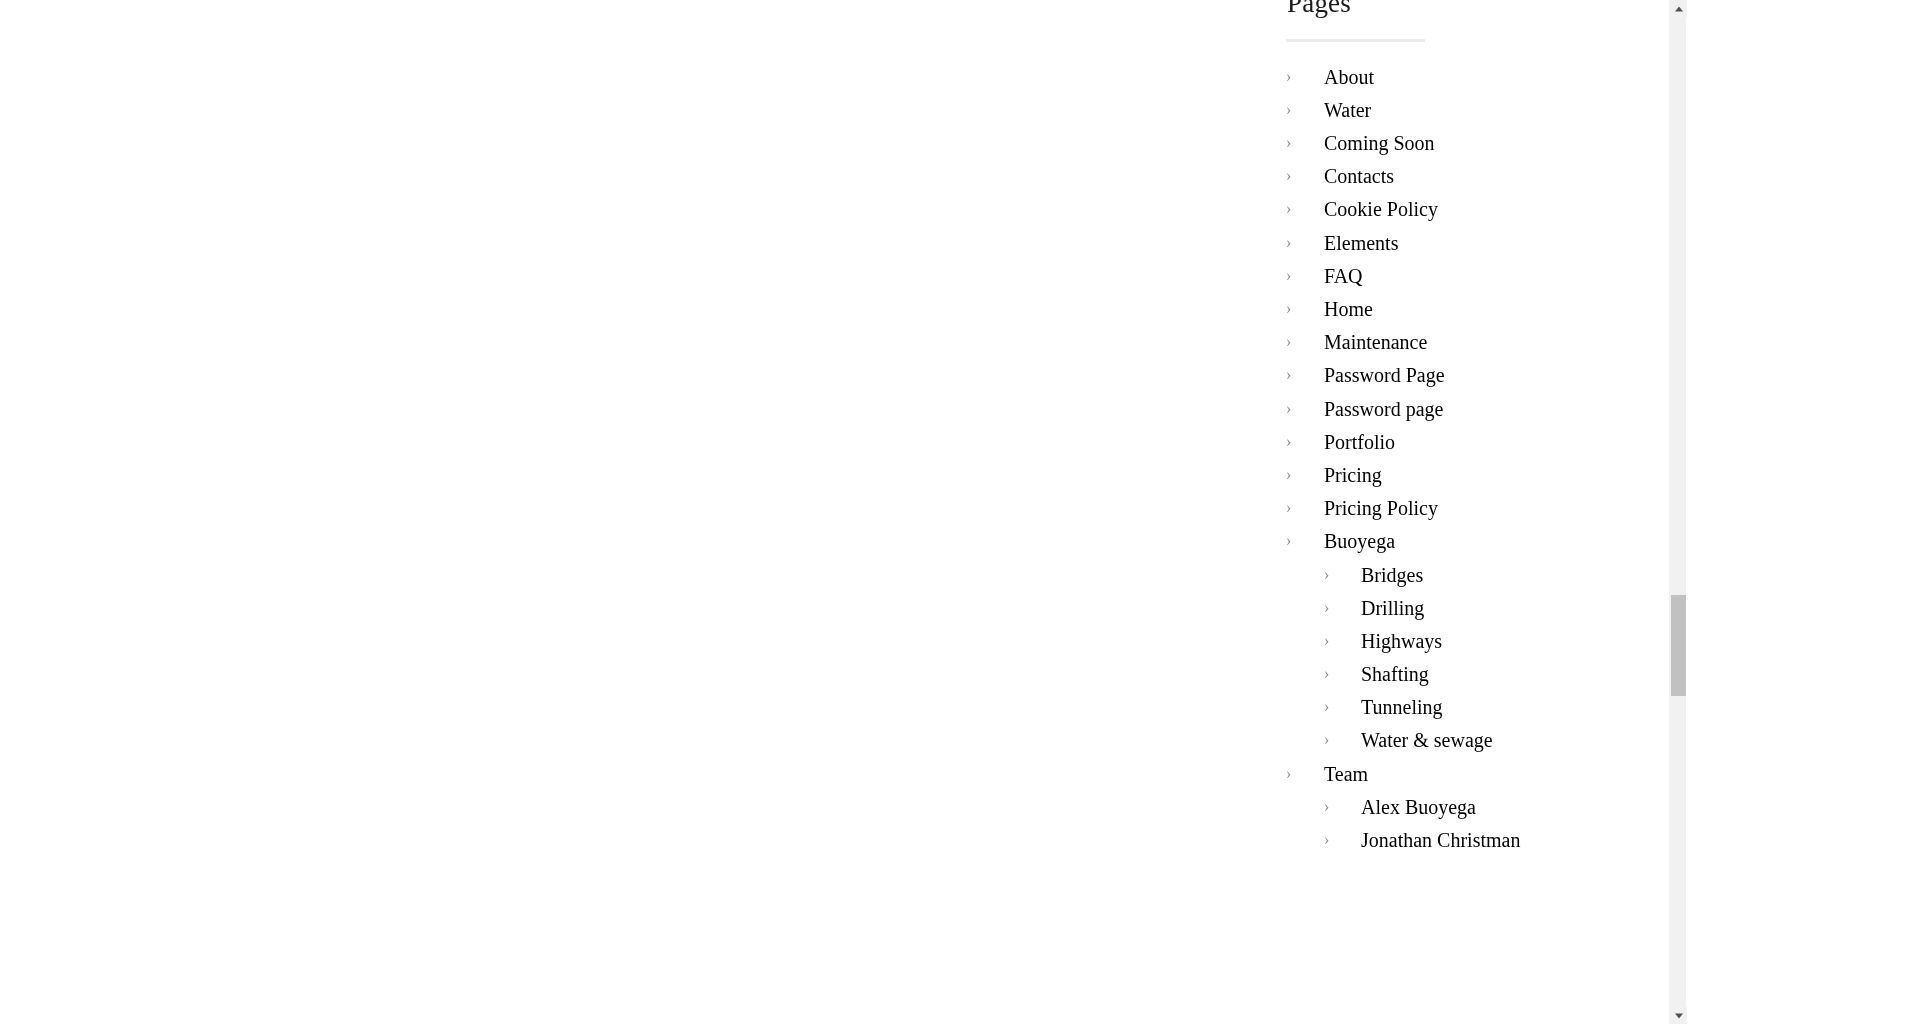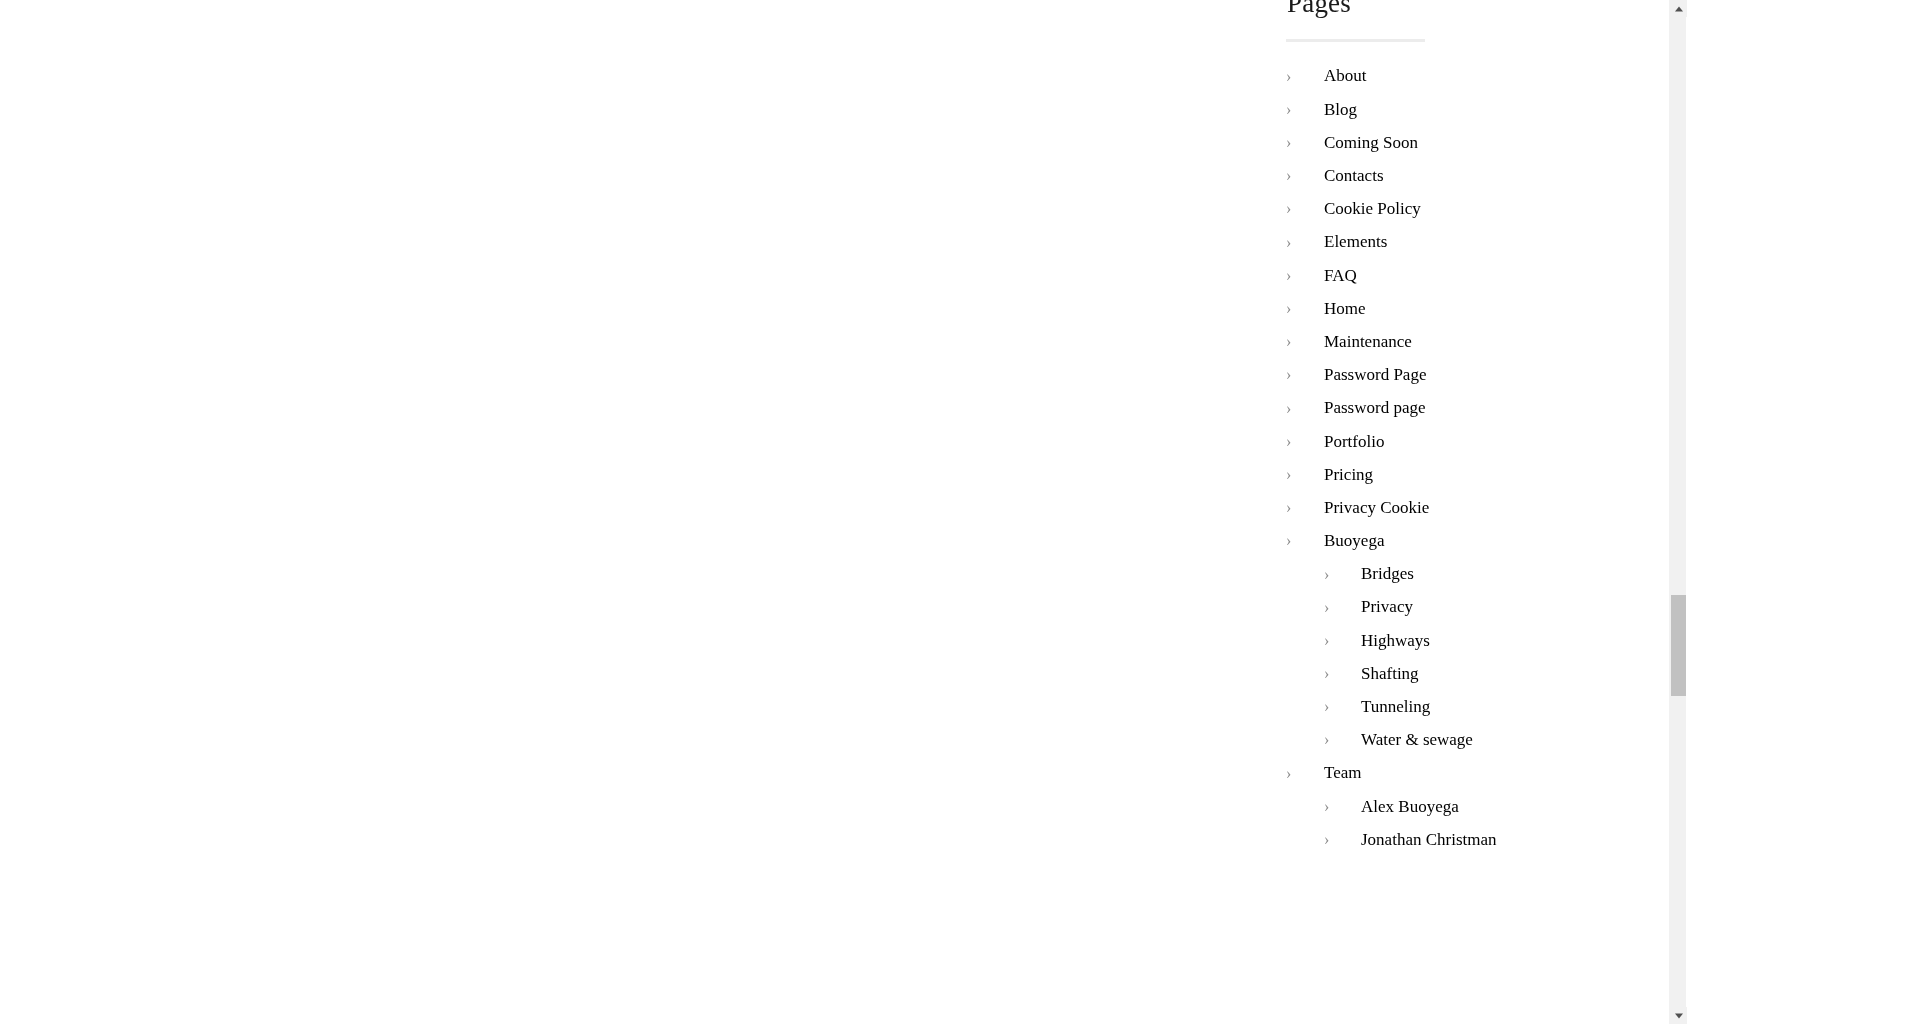--- a/index.html
+++ b/index.html
@@ -74,21 +74,21 @@
     text-align: left;
     font-family: "Liberation Serif", "DejaVu Serif", serif;
     font-size: 16px;
     line-height: 1;
     color: #8d8d8d;
     user-select: none;
   }
 
   .page-label {
     font-family: "Liberation Serif", "DejaVu Serif", serif;
-    font-size: 17px;
+    font-size: 20px;
     font-weight: 400;
     color: #585858;
     line-height: 1.2;
     white-space: nowrap;
   }
 
   
   .depth-0 > .chev  { margin-left: 0px; }
   .depth-0 > .page-label { margin-left: 25px; }
 
@@ -152,21 +152,21 @@
 
     <div class="widget-rule"></div>
 
     <ul class="pages-list">
         <li class="page-row depth-0">
           <span class="chev">›</span>
           <a class="page-label" href="#" style="text-decoration: none; color: inherit;">About</a>
         </li>
         <li class="page-row depth-0">
           <span class="chev">›</span>
-          <a class="page-label" href="#" style="text-decoration: none; color: inherit;">Blog</a>
+          <a class="page-label" href="#" style="text-decoration: none; color: inherit;">Water</a>
         </li>
         <li class="page-row depth-0">
           <span class="chev">›</span>
           <a class="page-label" href="#" style="text-decoration: none; color: inherit; text-align: center;">Coming Soon</a>
         </li>
         <li class="page-row depth-0">
           <span class="chev">›</span>
           <a class="page-label" href="#" style="text-decoration: none; color: inherit;">Contacts</a>
         </li>
         <li class="page-row depth-0">
@@ -200,33 +200,33 @@
         <li class="page-row depth-0">
           <span class="chev">›</span>
           <a class="page-label" href="#" style="text-decoration: none; color: inherit;">Portfolio</a>
         </li>
         <li class="page-row depth-0">
           <span class="chev">›</span>
           <a class="page-label" href="#" style="text-decoration: none; color: inherit;">Pricing</a>
         </li>
         <li class="page-row depth-0">
           <span class="chev">›</span>
-          <a class="page-label" href="#" style="text-decoration: none; color: inherit;">Privacy Cookie</a>
+          <a class="page-label" href="#" style="text-decoration: none; color: inherit;">Pricing Policy</a>
         </li>
         <li class="page-row depth-0">
           <span class="chev">›</span>
           <a class="page-label" href="#" style="text-decoration: none; color: inherit;">Buoyega</a>
         </li>
         <li class="page-row depth-1">
           <span class="chev">›</span>
           <a class="page-label" href="#" style="text-decoration: none; color: inherit;">Bridges</a>
         </li>
         <li class="page-row depth-1">
           <span class="chev">›</span>
-          <a class="page-label" href="#" style="text-decoration: none; color: inherit;">Privacy</a>
+          <a class="page-label" href="#" style="text-decoration: none; color: inherit;">Drilling</a>
         </li>
         <li class="page-row depth-1">
           <span class="chev">›</span>
           <a class="page-label" href="#" style="text-decoration: none; color: inherit;">Highways</a>
         </li>
         <li class="page-row depth-1">
           <span class="chev">›</span>
           <a class="page-label" href="#" style="text-decoration: none; color: inherit;">Shafting</a>
         </li>
         <li class="page-row depth-1">

